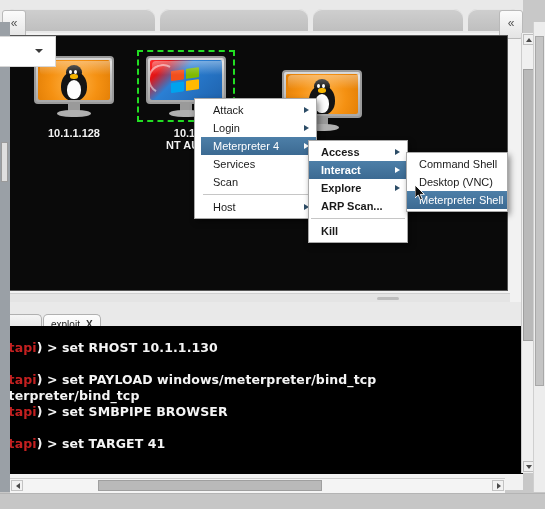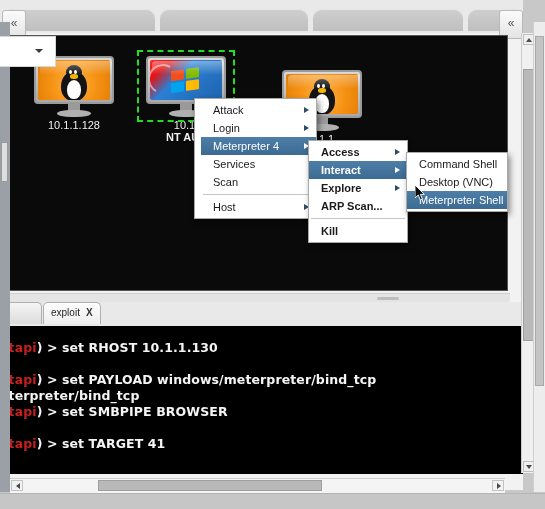--- a/index.html
+++ b/index.html
@@ -70,21 +70,21 @@
   .wflag{position:absolute;left:50%;top:9px;transform:translateX(-50%) skewY(-8deg);width:30px;height:24px;}
   .wflag span{position:absolute;width:13px;height:10px;border-radius:1px;}
   .wflag .q1{left:0;top:0;background:#f24f1c;}
   .wflag .q2{left:15px;top:0;background:#7fba00;}
   .wflag .q3{left:0;top:12px;background:#00a3ee;}
   .wflag .q4{left:15px;top:12px;background:#ffb900;}
   .bolt{position:absolute;border-radius:50%;border:2px solid rgba(255,255,255,.55);}
   .b1{left:-2px;top:4px;width:26px;height:26px;border-color:rgba(255,255,255,.5) transparent transparent rgba(255,255,255,.5);transform:rotate(-15deg);}
   .b2{left:44px;top:22px;width:30px;height:22px;border-color:transparent rgba(255,255,255,.45) rgba(255,255,255,.45) transparent;transform:rotate(10deg);}
 
-  .hostlabel{color:#f2f2f2;font-size:11px;font-weight:normal;margin-top:1px;text-shadow:0 1px 1px #000;white-space:nowrap;}
+  .hostlabel{color:#f2f2f2;font-size:11px;font-weight:bold;margin-top:9px;text-shadow:0 1px 1px #000;white-space:nowrap;}
   .hostlabel2{color:#f2f2f2;font-size:11px;font-weight:bold;text-shadow:0 1px 1px #000;white-space:nowrap;}
   .selring{position:absolute;left:-5px;top:-4px;width:98px;height:72px;border:2px dashed #22dd22;box-sizing:border-box;}
 
   
   .menu{
     position:absolute;background:#ffffff;border:1px solid #a9a9a9;
     box-shadow:2px 3px 6px rgba(0,0,0,.45);
     padding:2px 0;z-index:40;
   }
   .mi{position:relative;height:18px;line-height:18px;padding:0 26px 0 12px;
@@ -100,21 +100,21 @@
   #menu3{left:406px;top:152px;width:100px;text-align:right;}
 
   .cursor{position:absolute;left:415px;top:185px;width:11px;height:16px;z-index:60;pointer-events:none;}
 
   
   .splitter{position:absolute;left:5px;top:293px;width:505px;height:9px;background:#e4e4e4;border-top:1px solid #cfcfcf;border-bottom:1px solid #cfcfcf;}
   .grip{position:absolute;left:372px;top:3px;width:22px;height:3px;background:#bdbdbd;border-radius:2px;}
 
   
   .console-wrap{position:absolute;left:0;top:302px;width:523px;height:172px;background:#e9e9e9;}
-  .ctabs{position:absolute;left:0;top:0;height:21px;width:523px;}
+  .ctabs{position:absolute;left:0;top:12px;height:21px;width:523px;}
   .ctab{
     position:absolute;top:0;height:21px;line-height:20px;
     background:linear-gradient(#f5f5f5,#dcdcdc);
     border:1px solid #b0b0b0;border-bottom:none;
     border-top-left-radius:5px;border-top-right-radius:5px;
     font-size:10px;color:#1f1f1f;padding:0 7px;white-space:nowrap;
   }
   .ctab.active{background:linear-gradient(#fdfdfd,#eeeeee);}
   .ctab .cx{margin-left:6px;font-weight:bold;color:#333;font-size:10px;}
   #ctab0{left:-26px;width:52px;}

